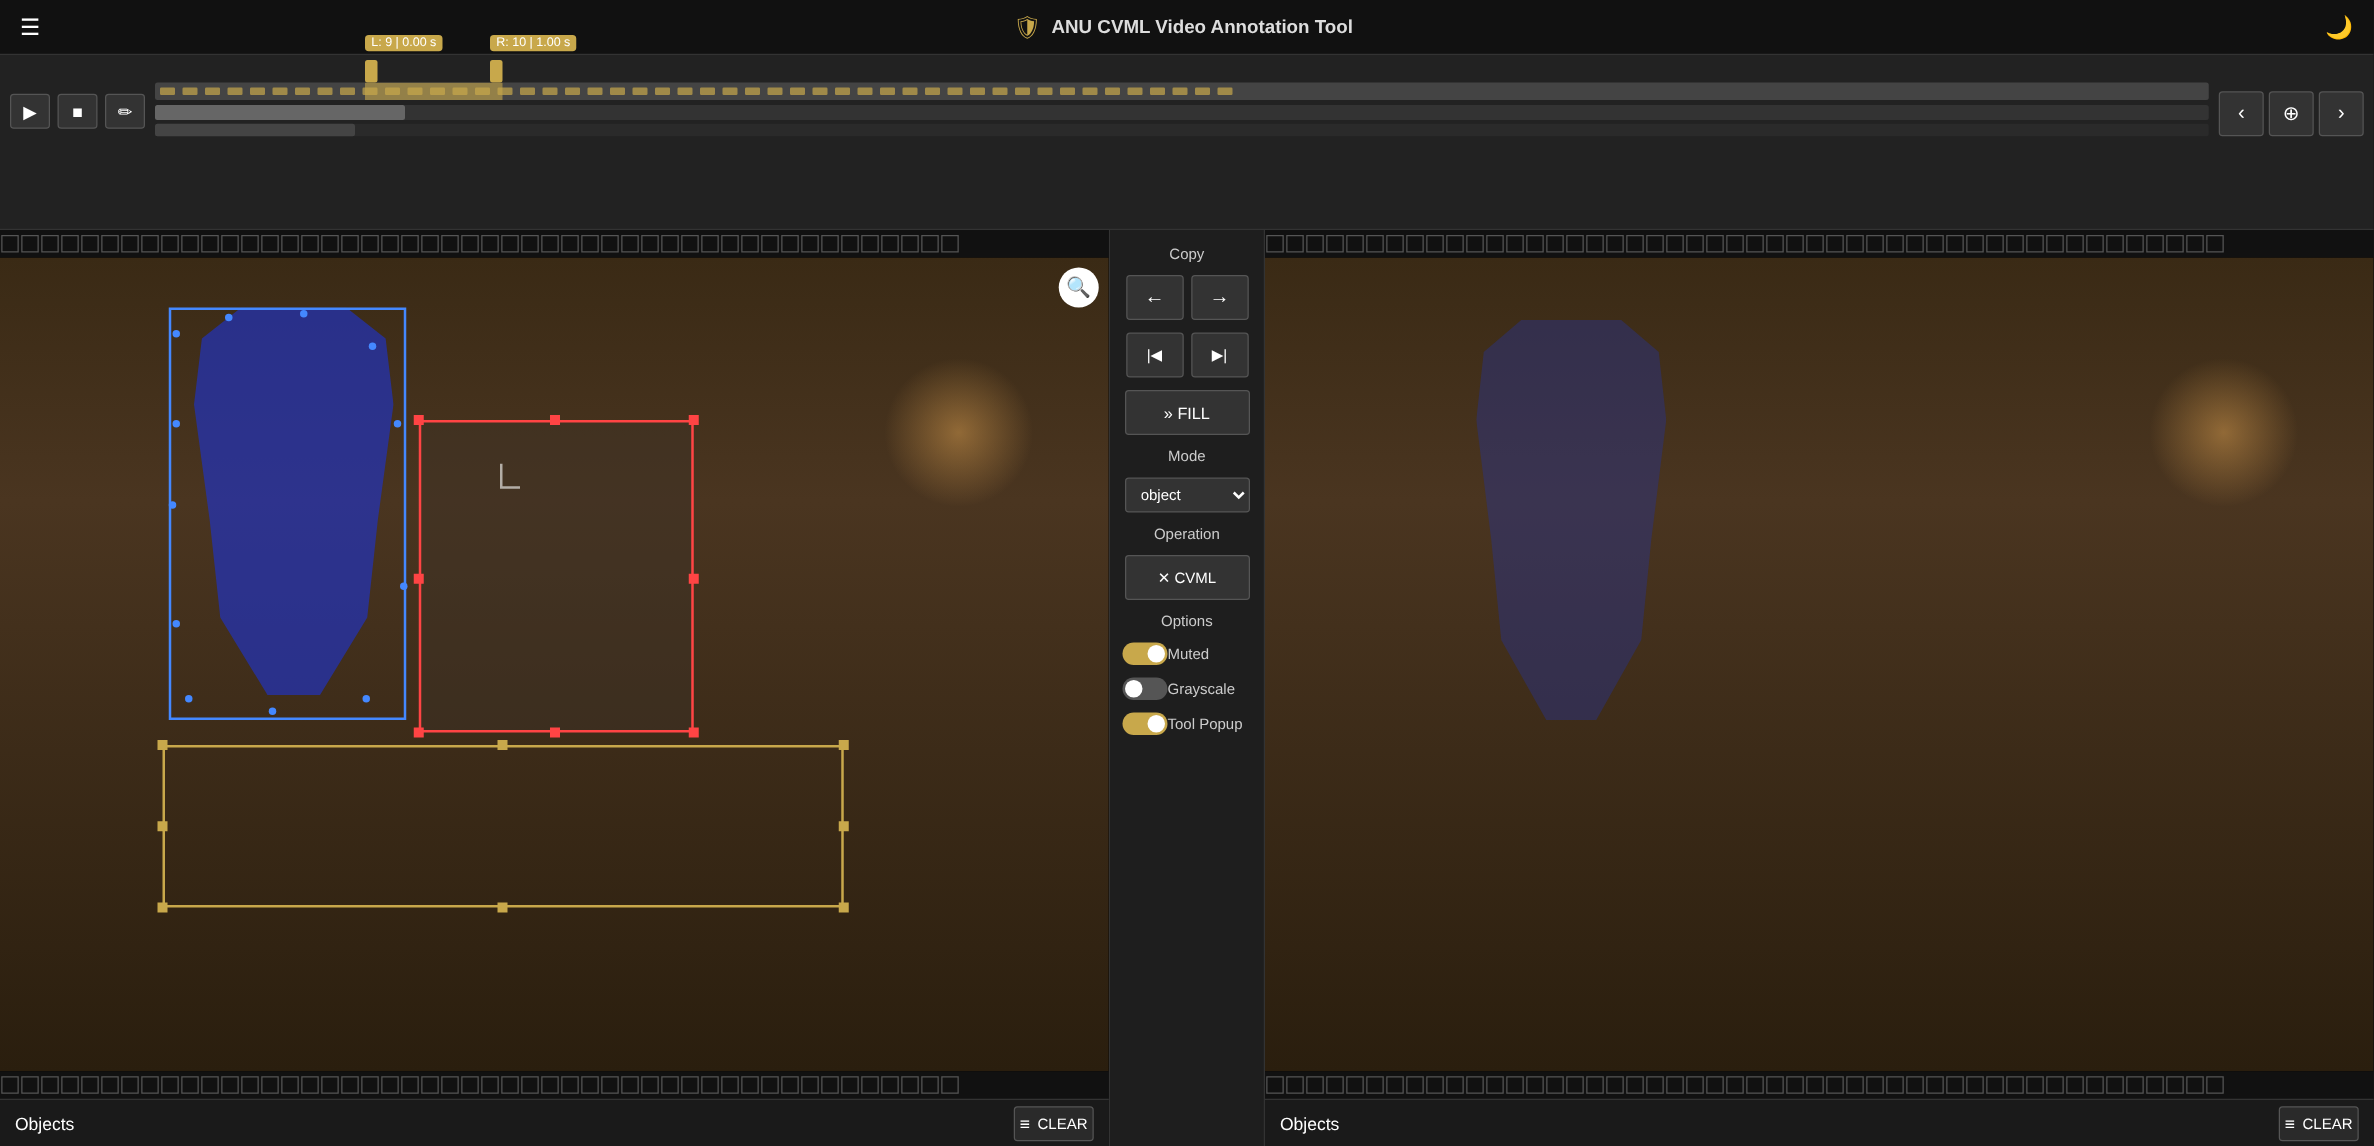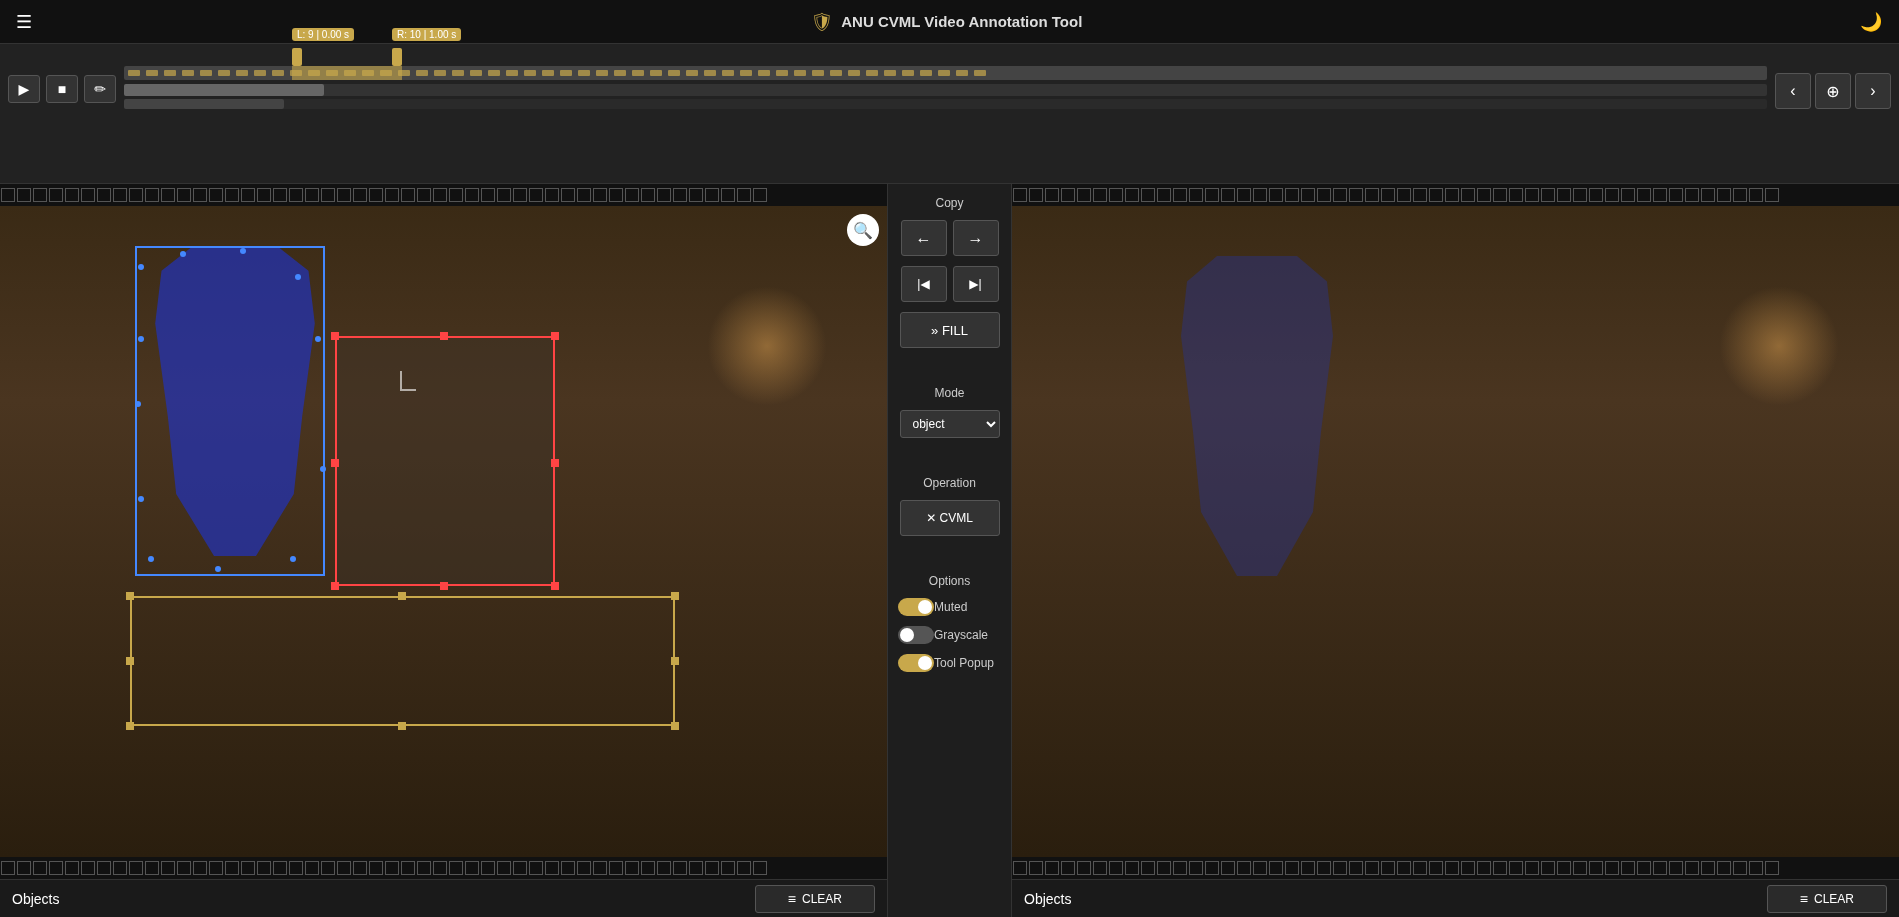--- a/index.html
+++ b/index.html
@@ -234,21 +234,21 @@
       border-top: 1px solid #333;
     }
     .objects-label {
       font-size: 14px;
       font-weight: 400;
     }
     .clear-btn {
       background: #2a2a2a;
       border: 1px solid #555;
       color: #fff;
-      padding: 5px 32px;
+      padding: 5px 4px;
       border-radius: 3px;
       cursor: pointer;
       font-size: 12px;
       display: flex;
       align-items: center;
       gap: 6px;
     }
     .clear-btn::before {
       content: '≡';
       font-size: 14px;
@@ -299,21 +299,20 @@
       display: flex;
       align-items: center;
       justify-content: center;
       font-size: 13px;
       gap: 6px;
     }
     .section-label {
       font-size: 12px;
       color: #ccc;
       text-align: right;
-      margin-top: 28px;
     }
     .mode-select {
       width: 100px;
       background: #333;
       border: 1px solid #555;
       color: #fff;
       padding: 5px 8px;
       border-radius: 3px;
       font-size: 12px;
       cursor: pointer;

